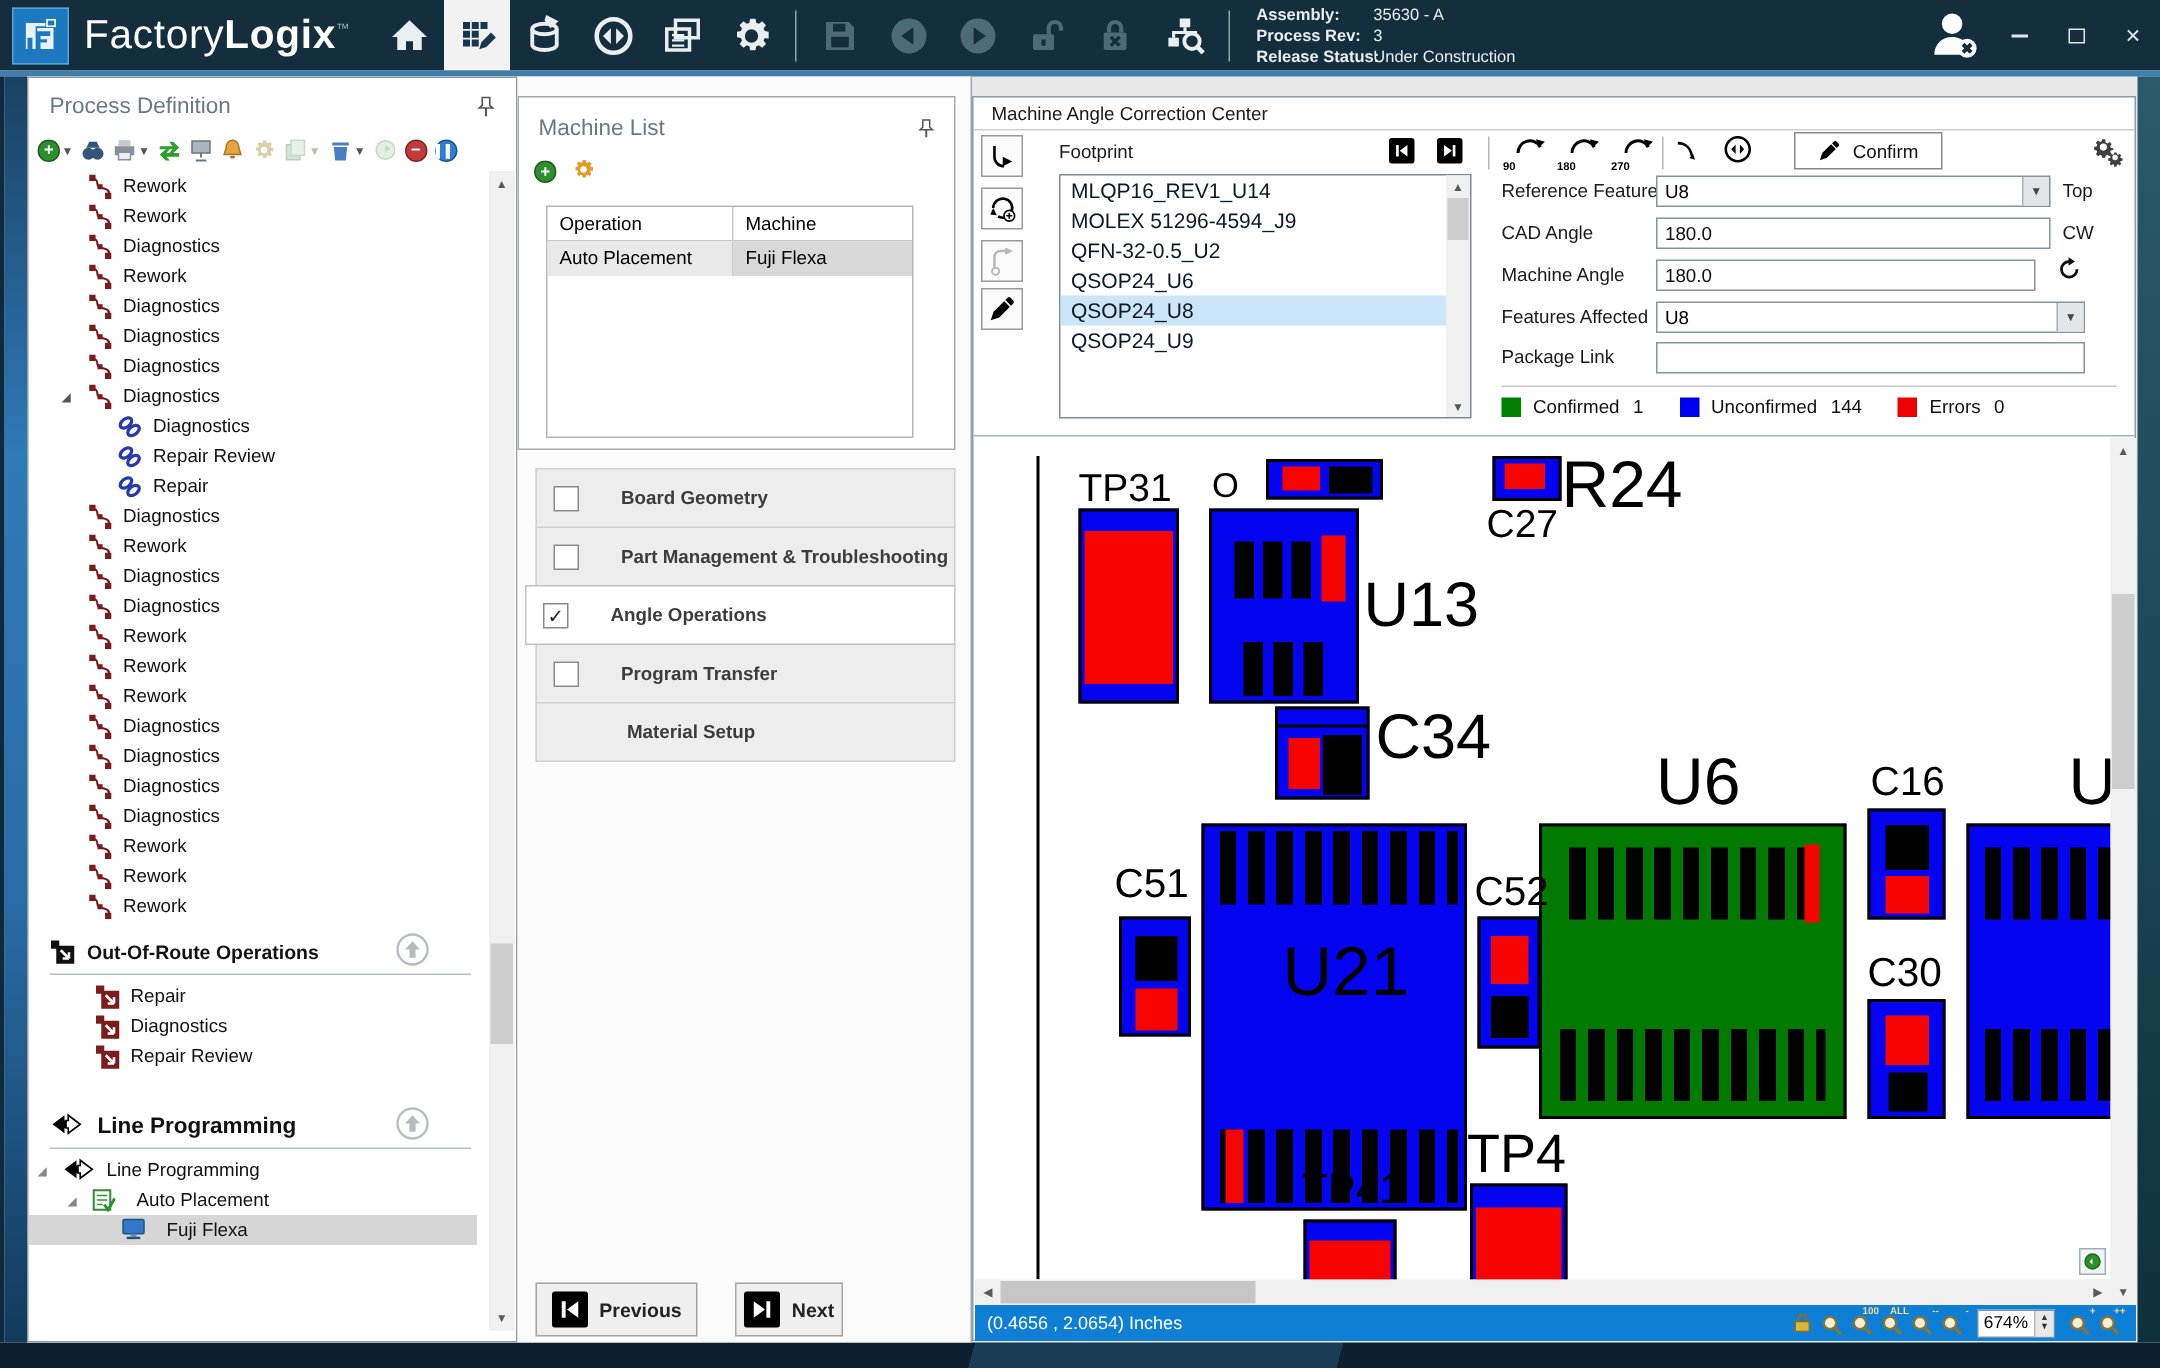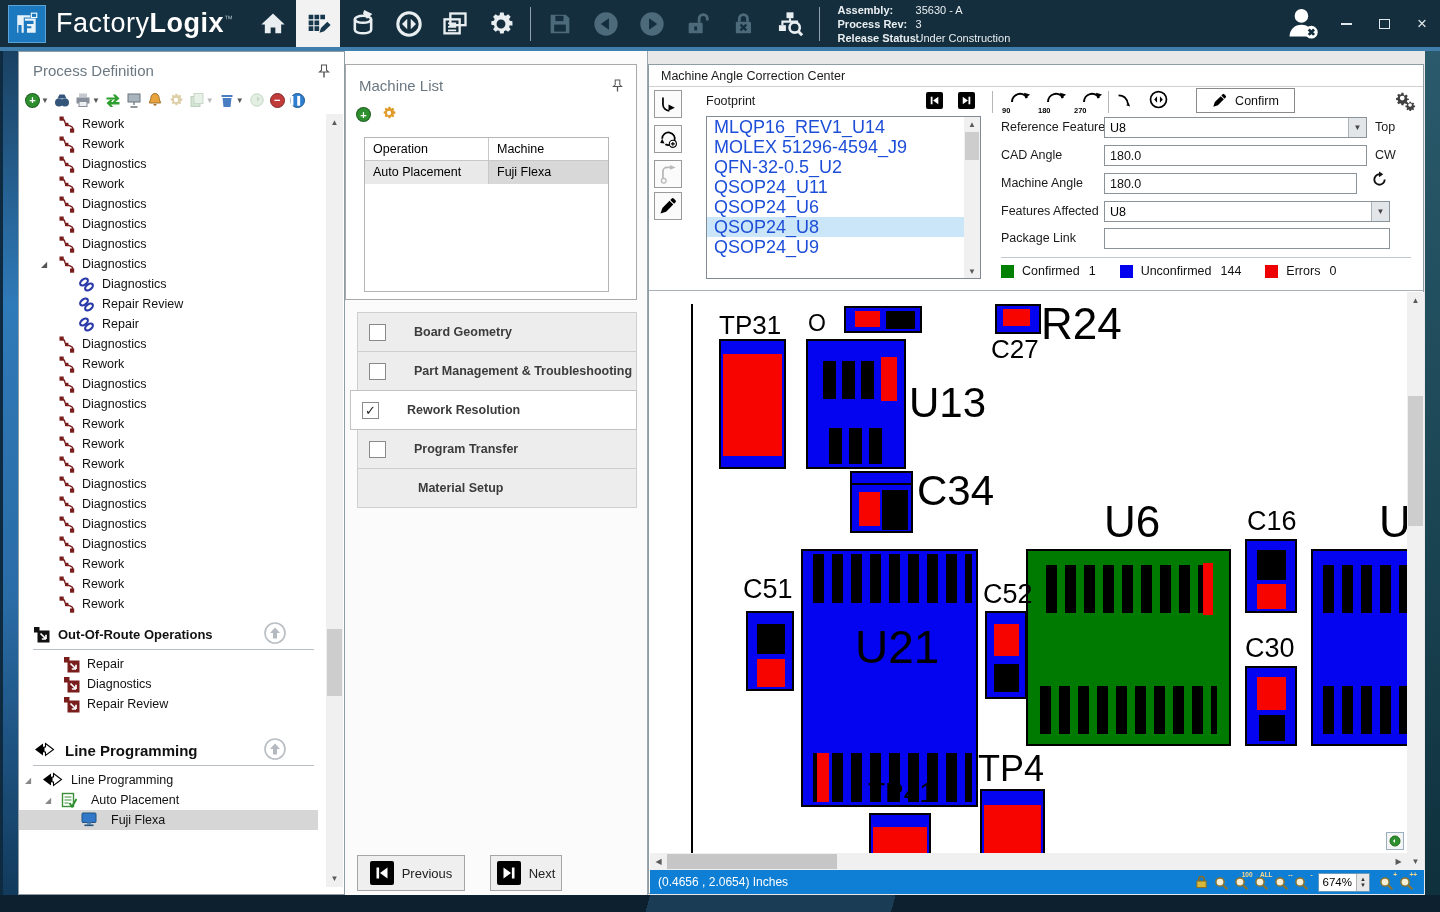--- a/index.html
+++ b/index.html
@@ -64,30 +64,30 @@
 #ml-table .c1{width:124px;padding-left:8px;border-right:1px solid #c8c8c8}
 #ml-table .c2{flex:1;padding-left:8px}
 #ml-table .drow .c1{background:#e9e9e9}
 #ml-table .drow .c2{background:#d8d8d8}
 #steps{position:absolute;left:0;top:262px;width:303px}
 .step{position:relative;height:40px;background:#ededed;border:1px solid #cfcfcf;margin-top:-1px;left:12px;width:280px;display:flex;align-items:center;cursor:pointer}
 .step.active{left:5px;width:287px;background:#fff;z-index:2;border:1px solid #c2c2c2}
 .chk{width:17px;height:17px;background:#fff;border:1px solid #8a8a8a;margin-left:11px;font-size:13px;line-height:15px;text-align:center;color:#222}
 .step .slab{font-weight:700;font-size:12.5px;color:#3c3c3c;margin-left:28px}
 .step.nochk .slab{margin-left:60px}
-.navbtn{position:absolute;height:36px;background:#efefef;border:1px solid #a5a5a5;display:flex;align-items:center;justify-content:center;gap:8px;font-weight:400;font-size:13px;color:#222;cursor:pointer}
+.navbtn{position:absolute;height:36px;background:#efefef;border:1px solid #a5a5a5;display:flex;align-items:center;justify-content:center;gap:8px;font-weight:700;font-size:13px;color:#222;cursor:pointer}
 .skipbox{width:24px;height:24px;background:#000;border-radius:2px;display:flex;align-items:center;justify-content:center}
 
 #cc-panel{left:648px;top:64px;width:776px;height:830px;border:1px solid #8e9ca6;background:#fff;position:absolute}
 #cc-title{height:22px;border-bottom:1px solid #cfcfcf;font-size:12.5px;color:#1a1a1a;padding:4px 0 0 12px}
 .stackbtn{position:absolute;left:5px;width:28px;height:28px;background:#fbfbfb;border:1px solid #9a9a9a;display:flex;align-items:center;justify-content:center;cursor:pointer}
 #fp-label{position:absolute;left:57px;top:29px;font-size:12.5px;color:#1a1a1a}
 .skipsm{position:absolute;width:17px;height:17px;background:#000;border-radius:2px;display:flex;align-items:center;justify-content:center;cursor:pointer}
 #fp-list{position:absolute;left:57px;top:51px;width:275px;height:163px;border:1px solid #7f8a94;background:#fff;overflow:hidden}
-.fp-item{height:20px;line-height:20px;padding-left:7px;font-size:18px;color:#1d4ed8;cursor:pointer;white-space:nowrap}
+.fp-item{height:20px;line-height:20px;padding-left:7px;font-size:14px;color:#0f172a;cursor:pointer;white-space:nowrap}
 .fp-item.sel{background:#cbe6f8}
 .tool-sep{position:absolute;width:1px;background:#b6b6b6}
 .rotbtn{position:absolute;width:30px;height:26px;background:none;border:none;cursor:pointer}
 .rotnum{position:absolute;left:1px;bottom:0;font-size:7.5px;font-weight:700;color:#000}
 #confirm-btn{position:absolute;left:547px;top:23px;width:99px;height:25px;background:#fff;border:1px solid #8a8a8a;display:flex;align-items:center;justify-content:center;gap:8px;font-size:12.5px;color:#111;cursor:pointer}
 .flabel{position:absolute;left:352px;font-size:12.5px;color:#1a1a1a}
 .ffield{position:absolute;left:455px;height:21px;border:1px solid #8a929a;background:#fff;font-size:12.5px;padding-left:5px;font-family:"Liberation Sans",sans-serif;color:#111}
 .fcombo{position:absolute;left:455px;height:21px;border:1px solid #8a929a;background:#fff;font-size:12.5px;display:flex;align-items:center;cursor:pointer}
 .fcombo .ctext{flex:1;padding-left:5px}
 .fcombo .cbtn{width:18px;height:100%;background:#e3e6e9;border-left:1px solid #aab2b9;display:flex;align-items:center;justify-content:center;font-size:8px;color:#444}
@@ -691,21 +691,21 @@
         <div class="step">
           <span class="chk"></span>
           <span class="slab">Board Geometry</span>
         </div>
         <div class="step">
           <span class="chk"></span>
           <span class="slab">Part Management &amp; Troubleshooting</span>
         </div>
         <div class="step active">
           <span class="chk">✓</span>
-          <span class="slab">Rework Resolution</span>
+          <span class="slab">Angle Operations</span>
         </div>
         <div class="step">
           <span class="chk"></span>
           <span class="slab">Program Transfer</span>
         </div>
         <div class="step nochk">
           <span class="slab">Material Setup</span>
         </div>
       </div>
     <div class="navbtn" style="left:12px;top:804px;width:108px">
@@ -769,21 +769,20 @@
     <span class="skipsm" style="left:309px;top:27px">
       <svg width="11" height="11" viewBox="0 0 16 16">
           <rect x="10.9" y="2.5" width="2.6" height="11" fill="#fff"></rect>
           <path d="M2.5 2.5L10 8l-7.5 5.5z" fill="#fff"></path>
         </svg>
     </span>
     <div id="fp-list">
         <div class="fp-item">MLQP16_REV1_U14</div>
         <div class="fp-item">MOLEX 51296-4594_J9</div>
         <div class="fp-item">QFN-32-0.5_U2</div>
-        <div class="fp-item">QSOP24_U11</div>
         <div class="fp-item">QSOP24_U6</div>
         <div class="fp-item sel">QSOP24_U8</div>
         <div class="fp-item">QSOP24_U9</div>
       </div>
     <div class="vscroll" style="left:315px;top:52px;height:161px;right:auto;width:16px">
       <span class="sb-btn" style="position:absolute;top:0;width:16px;height:14px">▲</span>
       <span class="sb-btn" style="position:absolute;bottom:0;width:16px;height:14px">▼</span>
       <span class="sb-thumb" style="top:15px;height:28px;width:14px"></span>
     </div>
 

